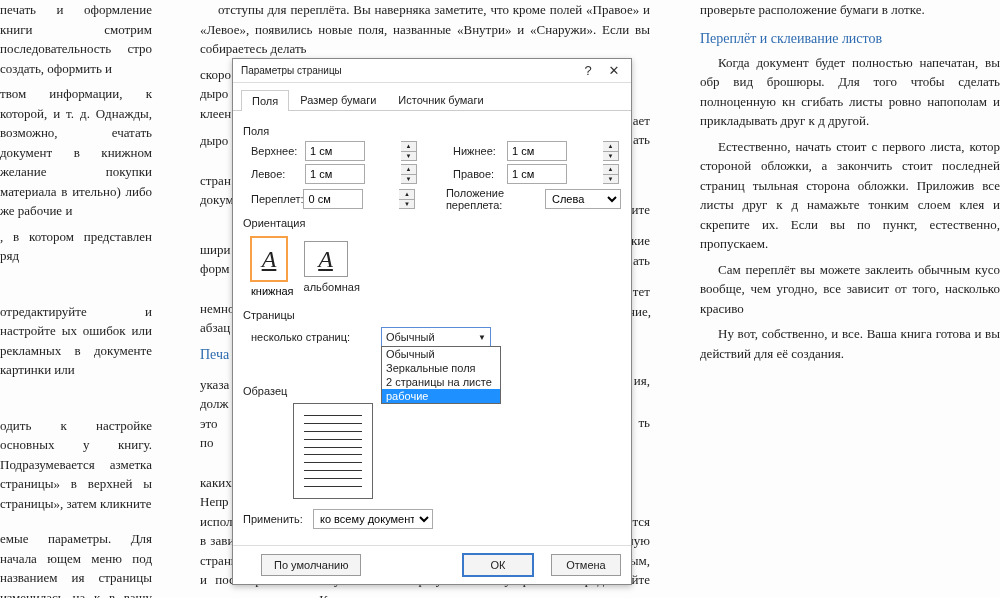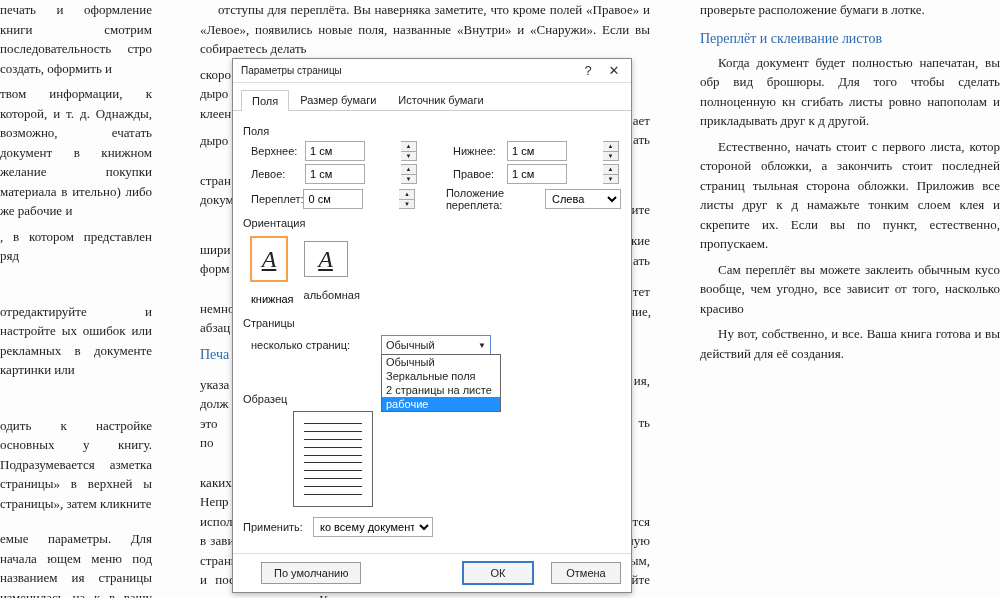--- a/index.html
+++ b/index.html
@@ -87,21 +87,21 @@
   .sel select {
     height: 20px; border:1px solid #aaa; font-size:11px; background:#fff; padding:0 2px;
   }
   .orient-row { display:flex; gap:10px; padding: 4px 0 6px 8px; }
   .orient-opt { text-align:center; cursor:pointer; }
   .orient-opt .thumb {
     width: 42px; height: 42px; border:1px solid #999; display:flex; align-items:center; justify-content:center; background:#fff;
   }
   .orient-opt.active .thumb { border:1px solid #f7a046; outline:1px solid #f7a046; }
   .orient-opt .glyph { font-family: 'Times New Roman', serif; font-size: 24px; font-style: italic; text-decoration: underline; }
-  .orient-opt .lab { font-size:11px; margin-top:12px; }
+  .orient-opt .lab { font-size:11px; margin-top:4px; }
   .orient-opt.active .lab { color:#000; }
   .pages-row { display:flex; align-items:center; padding:2px 0 2px 8px; }
   .pages-row .lbl { width: 130px; }
   .combo-wrap { position:relative; }
   .combo {
     width: 110px; height:20px; border:1px solid #5a8dd6; display:flex; align-items:center; padding:0 4px; background:#fff; cursor:pointer; justify-content:space-between;
   }
   .combo .arrow-down { font-size:8px; }
   .dropdown {
     position:absolute; top:19px; left:0; width:120px; border:1px solid #666; background:#fff; z-index:10;

